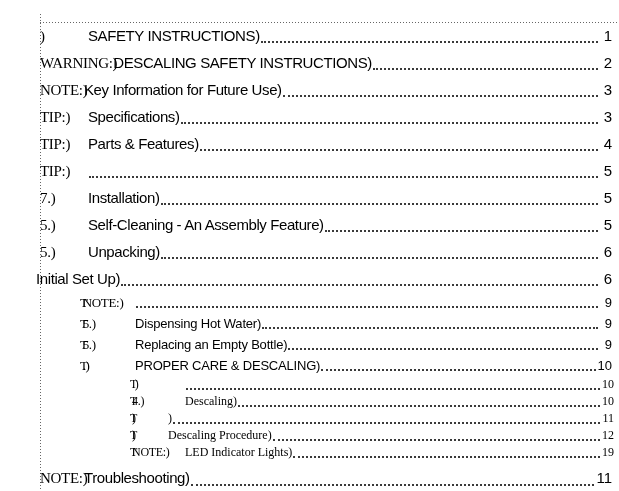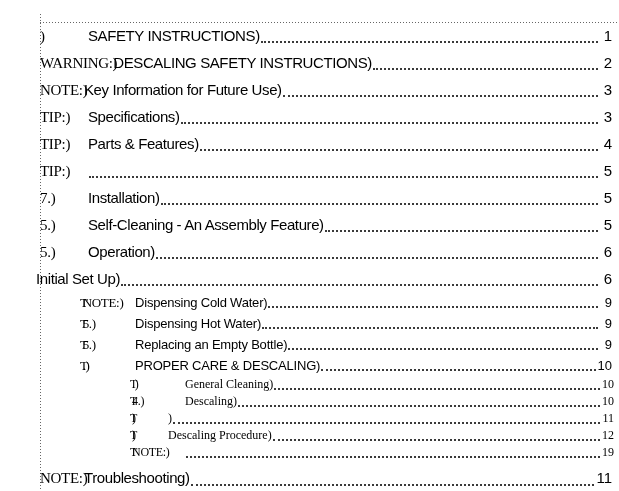--- a/index.html
+++ b/index.html
@@ -144,35 +144,34 @@
     </span>
     <span class="title">Self-Cleaning - An Assembly Feature)</span>
     <span class="leader"></span>
     <span class="page-num">5</span>
   </div>
       <div class="row lvl0">
     <span class="lead">
 
       <span class="lead-text">5.)</span>
     </span>
-    <span class="title">Operation)</span>
+    <span class="title">Unpacking)</span>
     <span class="leader"></span>
     <span class="page-num">6</span>
   </div>
       <div class="row lvl0 snug">
     <span class="title">Initial Set Up)</span>
     <span class="leader"></span>
     <span class="page-num">6</span>
   </div>
       <div class="row lvl1">
     <span class="lead">
       <span class="t">T</span>
       <span class="lead-text">NOTE:)</span>
     </span>
-    <span class="title">Dispensing Cold Water)</span>
     <span class="leader"></span>
     <span class="page-num">9</span>
   </div>
       <div class="row lvl1">
     <span class="lead">
       <span class="t">T</span>
       <span class="lead-text">5.)</span>
     </span>
     <span class="title">Dispensing Hot Water)</span>
     <span class="leader"></span>
@@ -194,21 +193,20 @@
     </span>
     <span class="title">PROPER CARE &amp; DESCALING)</span>
     <span class="leader"></span>
     <span class="page-num">10</span>
   </div>
       <div class="row lvl2">
     <span class="lead">
       <span class="t">T</span>
       <span class="lead-text">.)</span>
     </span>
-    <span class="title">General Cleaning)</span>
     <span class="leader"></span>
     <span class="page-num">10</span>
   </div>
       <div class="row lvl2">
     <span class="lead">
       <span class="t">T</span>
       <span class="lead-text">4.)</span>
     </span>
     <span class="title">Descaling)</span>
     <span class="leader"></span>
@@ -230,20 +228,21 @@
     </span>
     <span class="title">Descaling Procedure)</span>
     <span class="leader"></span>
     <span class="page-num">12</span>
   </div>
       <div class="row lvl2">
     <span class="lead">
       <span class="t">T</span>
       <span class="lead-text">NOTE:)</span>
     </span>
+    <span class="title">LED Indicator Lights)</span>
     <span class="leader"></span>
     <span class="page-num">19</span>
   </div>
       <div class="row lvl0 snug last">
     <span class="lead">
 
       <span class="lead-text">NOTE:)</span>
     </span>
     <span class="title">Troubleshooting)</span>
     <span class="leader"></span>

